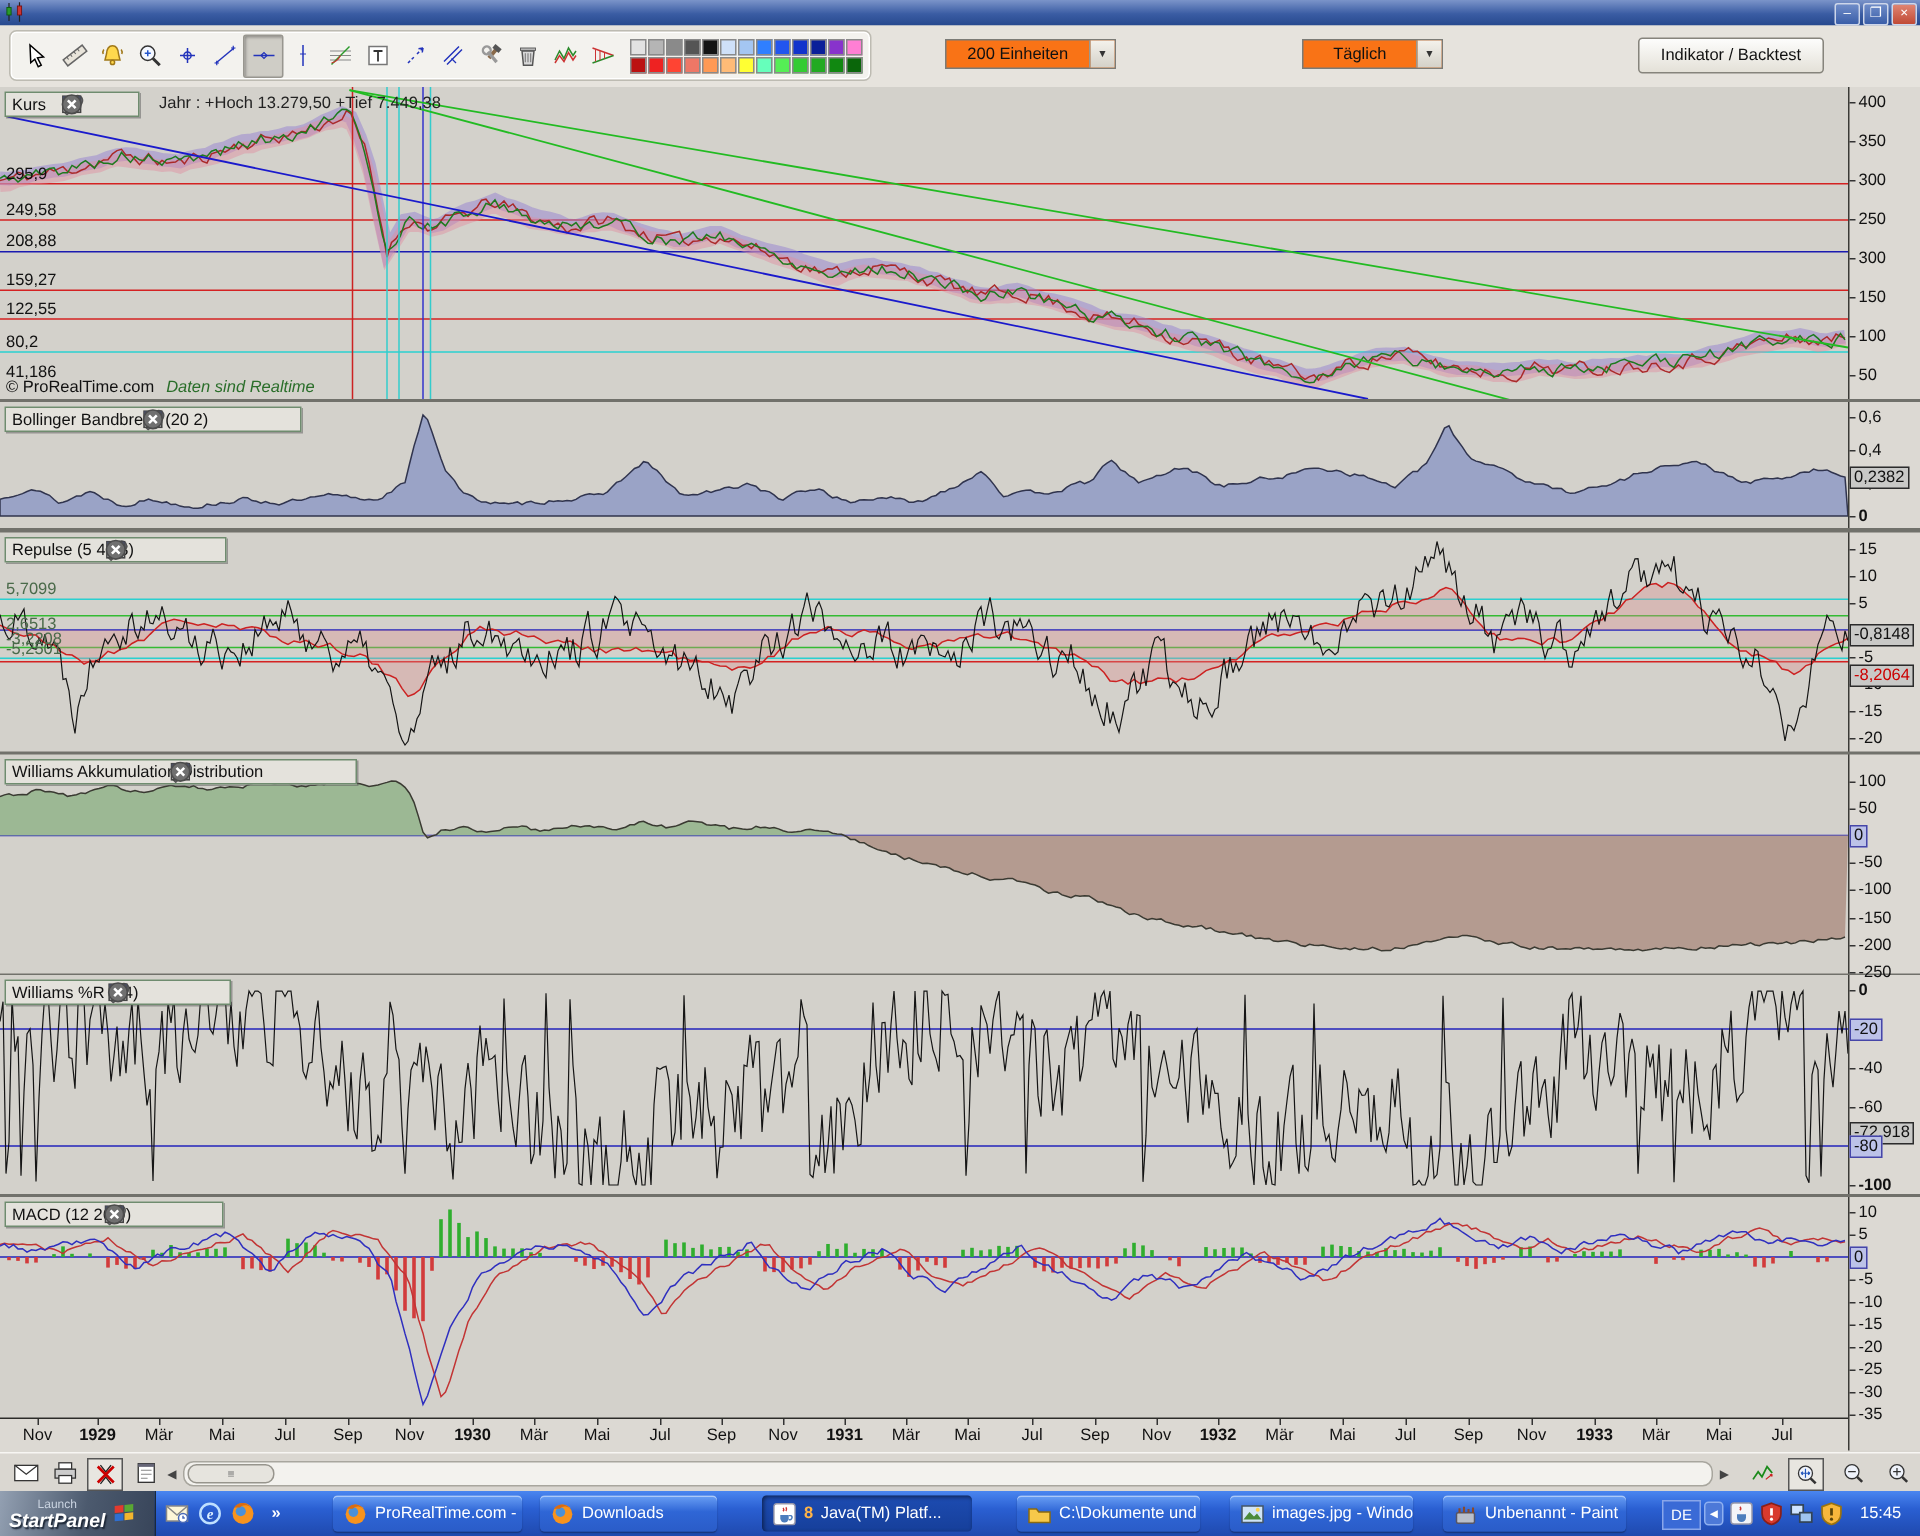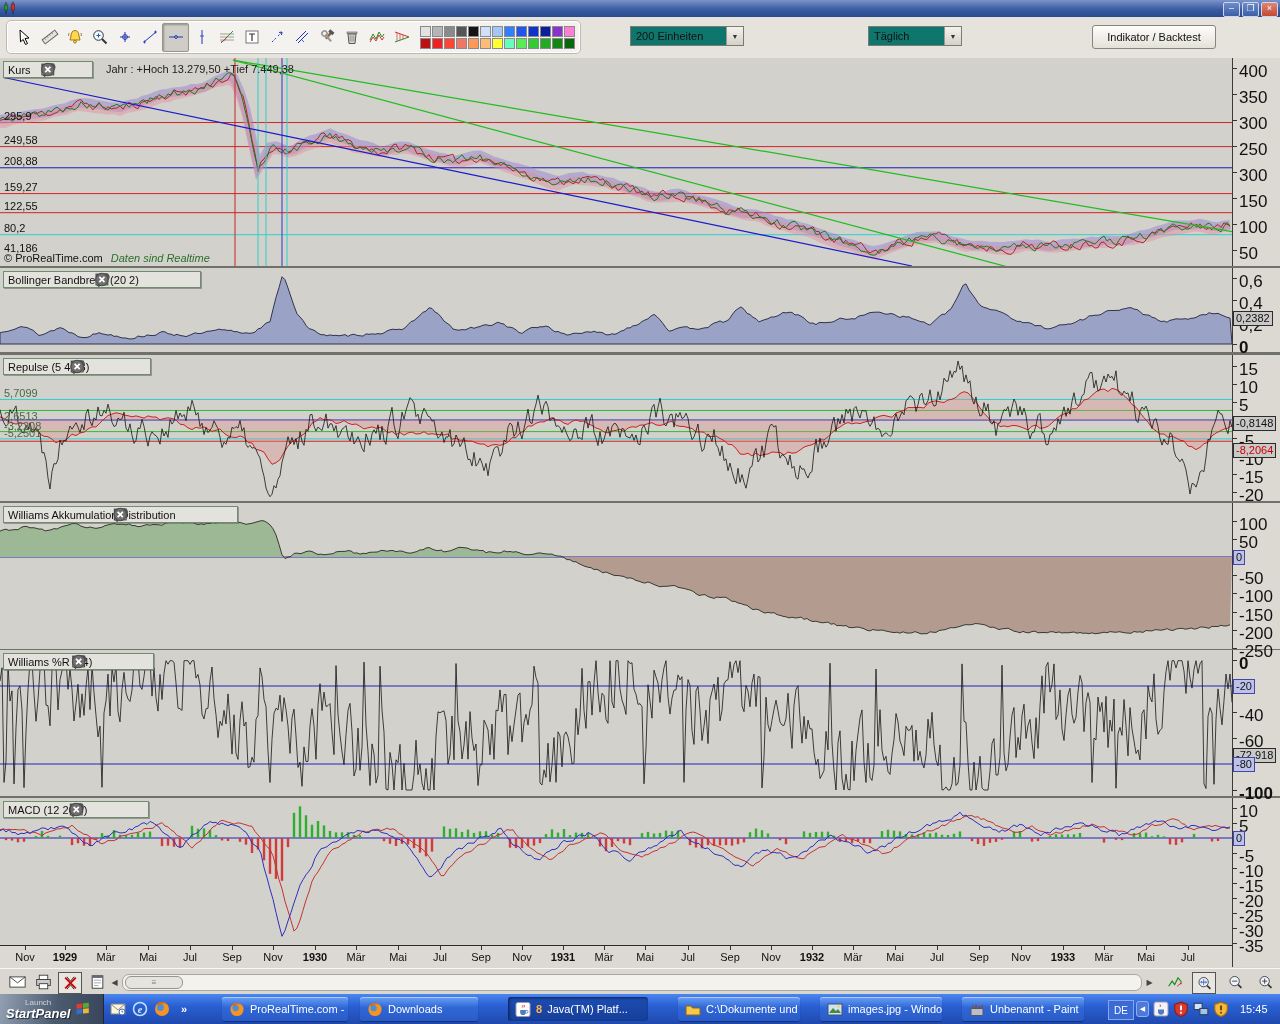--- a/index.html
+++ b/index.html
@@ -18,22 +18,22 @@
   
   .toolbar{position:absolute;left:0;top:17px;width:1280px;height:41px;background:#e6e3dd;border-bottom:1px solid #8f8d86;}
   #tools{position:absolute;left:6px;top:3px;height:32px;display:flex;align-items:center;padding:0 5px;
     background:#f3f2ee;border:1px solid #bdbbb2;border-radius:5px;box-shadow:0 0 0 1px #fff inset;}
   .tool{width:25px;height:27px;display:flex;align-items:center;justify-content:center;border-radius:2px;}
   .tool.sel{background:#cfcdc6;border:1px solid #98968f;box-shadow:inset 1px 1px 2px rgba(0,0,0,.3);}
   .tool svg{width:18px;height:18px;}
   #palette{display:flex;flex-direction:column;margin-left:6px;gap:1px;}
   .palrow{display:flex;gap:1px;}
   .pal{width:11px;height:11px;border:1px solid #8a8a8a;box-sizing:border-box;}
-  .dropdown{position:absolute;top:9px;height:20px;background:#0f766e;border:1px solid #7b7b76;
-    display:flex;align-items:center;font-size:11px;box-sizing:border-box;}
+  .dropdown{position:absolute;top:9px;height:20px;background:#f97316;border:1px solid #7b7b76;
+    display:flex;align-items:center;font-size:11px;box-sizing:border-box;text-align:center;}
   .dropdown .val{flex:1;padding:0 5px;white-space:nowrap;overflow:hidden;}
   .ddarrow{width:16px;height:18px;background:linear-gradient(#f4f2ec,#d4d1c8);border-left:1px solid #9a988f;
     display:flex;align-items:center;justify-content:center;font-size:7px;color:#333;}
   #btn-indikator{position:absolute;left:1092px;top:8px;width:122px;height:22px;
     background:linear-gradient(#fdfdfc,#e4e1d8);border:1px solid #86847c;border-radius:3px;
     font-size:11px;display:flex;align-items:center;justify-content:center;}
   
   .panel{position:absolute;left:0;width:1232px;background:#d3d1cb;overflow:hidden;}
   .panel svg{position:absolute;left:0;top:0;}
   .panel-hdr{position:absolute;left:3px;top:3px;display:flex;align-items:center;gap:4px;
@@ -42,21 +42,21 @@
   .hico{width:15px;height:13px;display:inline-flex;}
   .hico svg{width:100%;height:100%;}
   .level-label{position:absolute;font-size:11px;color:#111;z-index:3;white-space:nowrap;}
   .annotation{position:absolute;left:106px;top:5px;font-size:11px;color:#222;z-index:4;}
   .watermark{position:absolute;left:4px;bottom:2px;font-size:11px;z-index:4;}
   .watermark .rt{font-style:italic;color:#2a6e2a;margin-left:8px;}
   .sep{position:absolute;left:0;width:1280px;background:#71716b;}
   
   #axisstrip{position:absolute;left:1232px;top:58px;width:48px;height:909px;background:#dcd9d3;border-left:1px solid #3a3a36;}
   .tickmark{position:absolute;left:1233px;width:4px;height:1px;background:#333;z-index:2;}
-  .axis-label{position:absolute;left:1239px;font-size:17px;color:#111;z-index:2;white-space:nowrap;}
+  .axis-label{position:absolute;left:1239px;font-size:11px;color:#111;z-index:2;white-space:nowrap;}
   .axis-label.b{font-weight:bold;}
   .vbox{position:absolute;left:1233px;height:13px;line-height:13px;font-size:11px;padding:0 2px;
     background:#c9c9c7;border:1px solid #2b2b2b;z-index:6;white-space:nowrap;}
   .vbox.blue{background:#bcc2e8;border-color:#4646a8;}
   .vbox.red{color:#cc0000;}
   
   #xaxis{position:absolute;left:0;top:945px;width:1232px;height:22px;background:#dcd9d3;
     border-top:1px solid #2b2b28;border-bottom:1px solid #55534e;}
   .xlab{position:absolute;top:5px;transform:translateX(-50%);font-size:11px;color:#111;}
   .xlab.b{font-weight:bold;}

